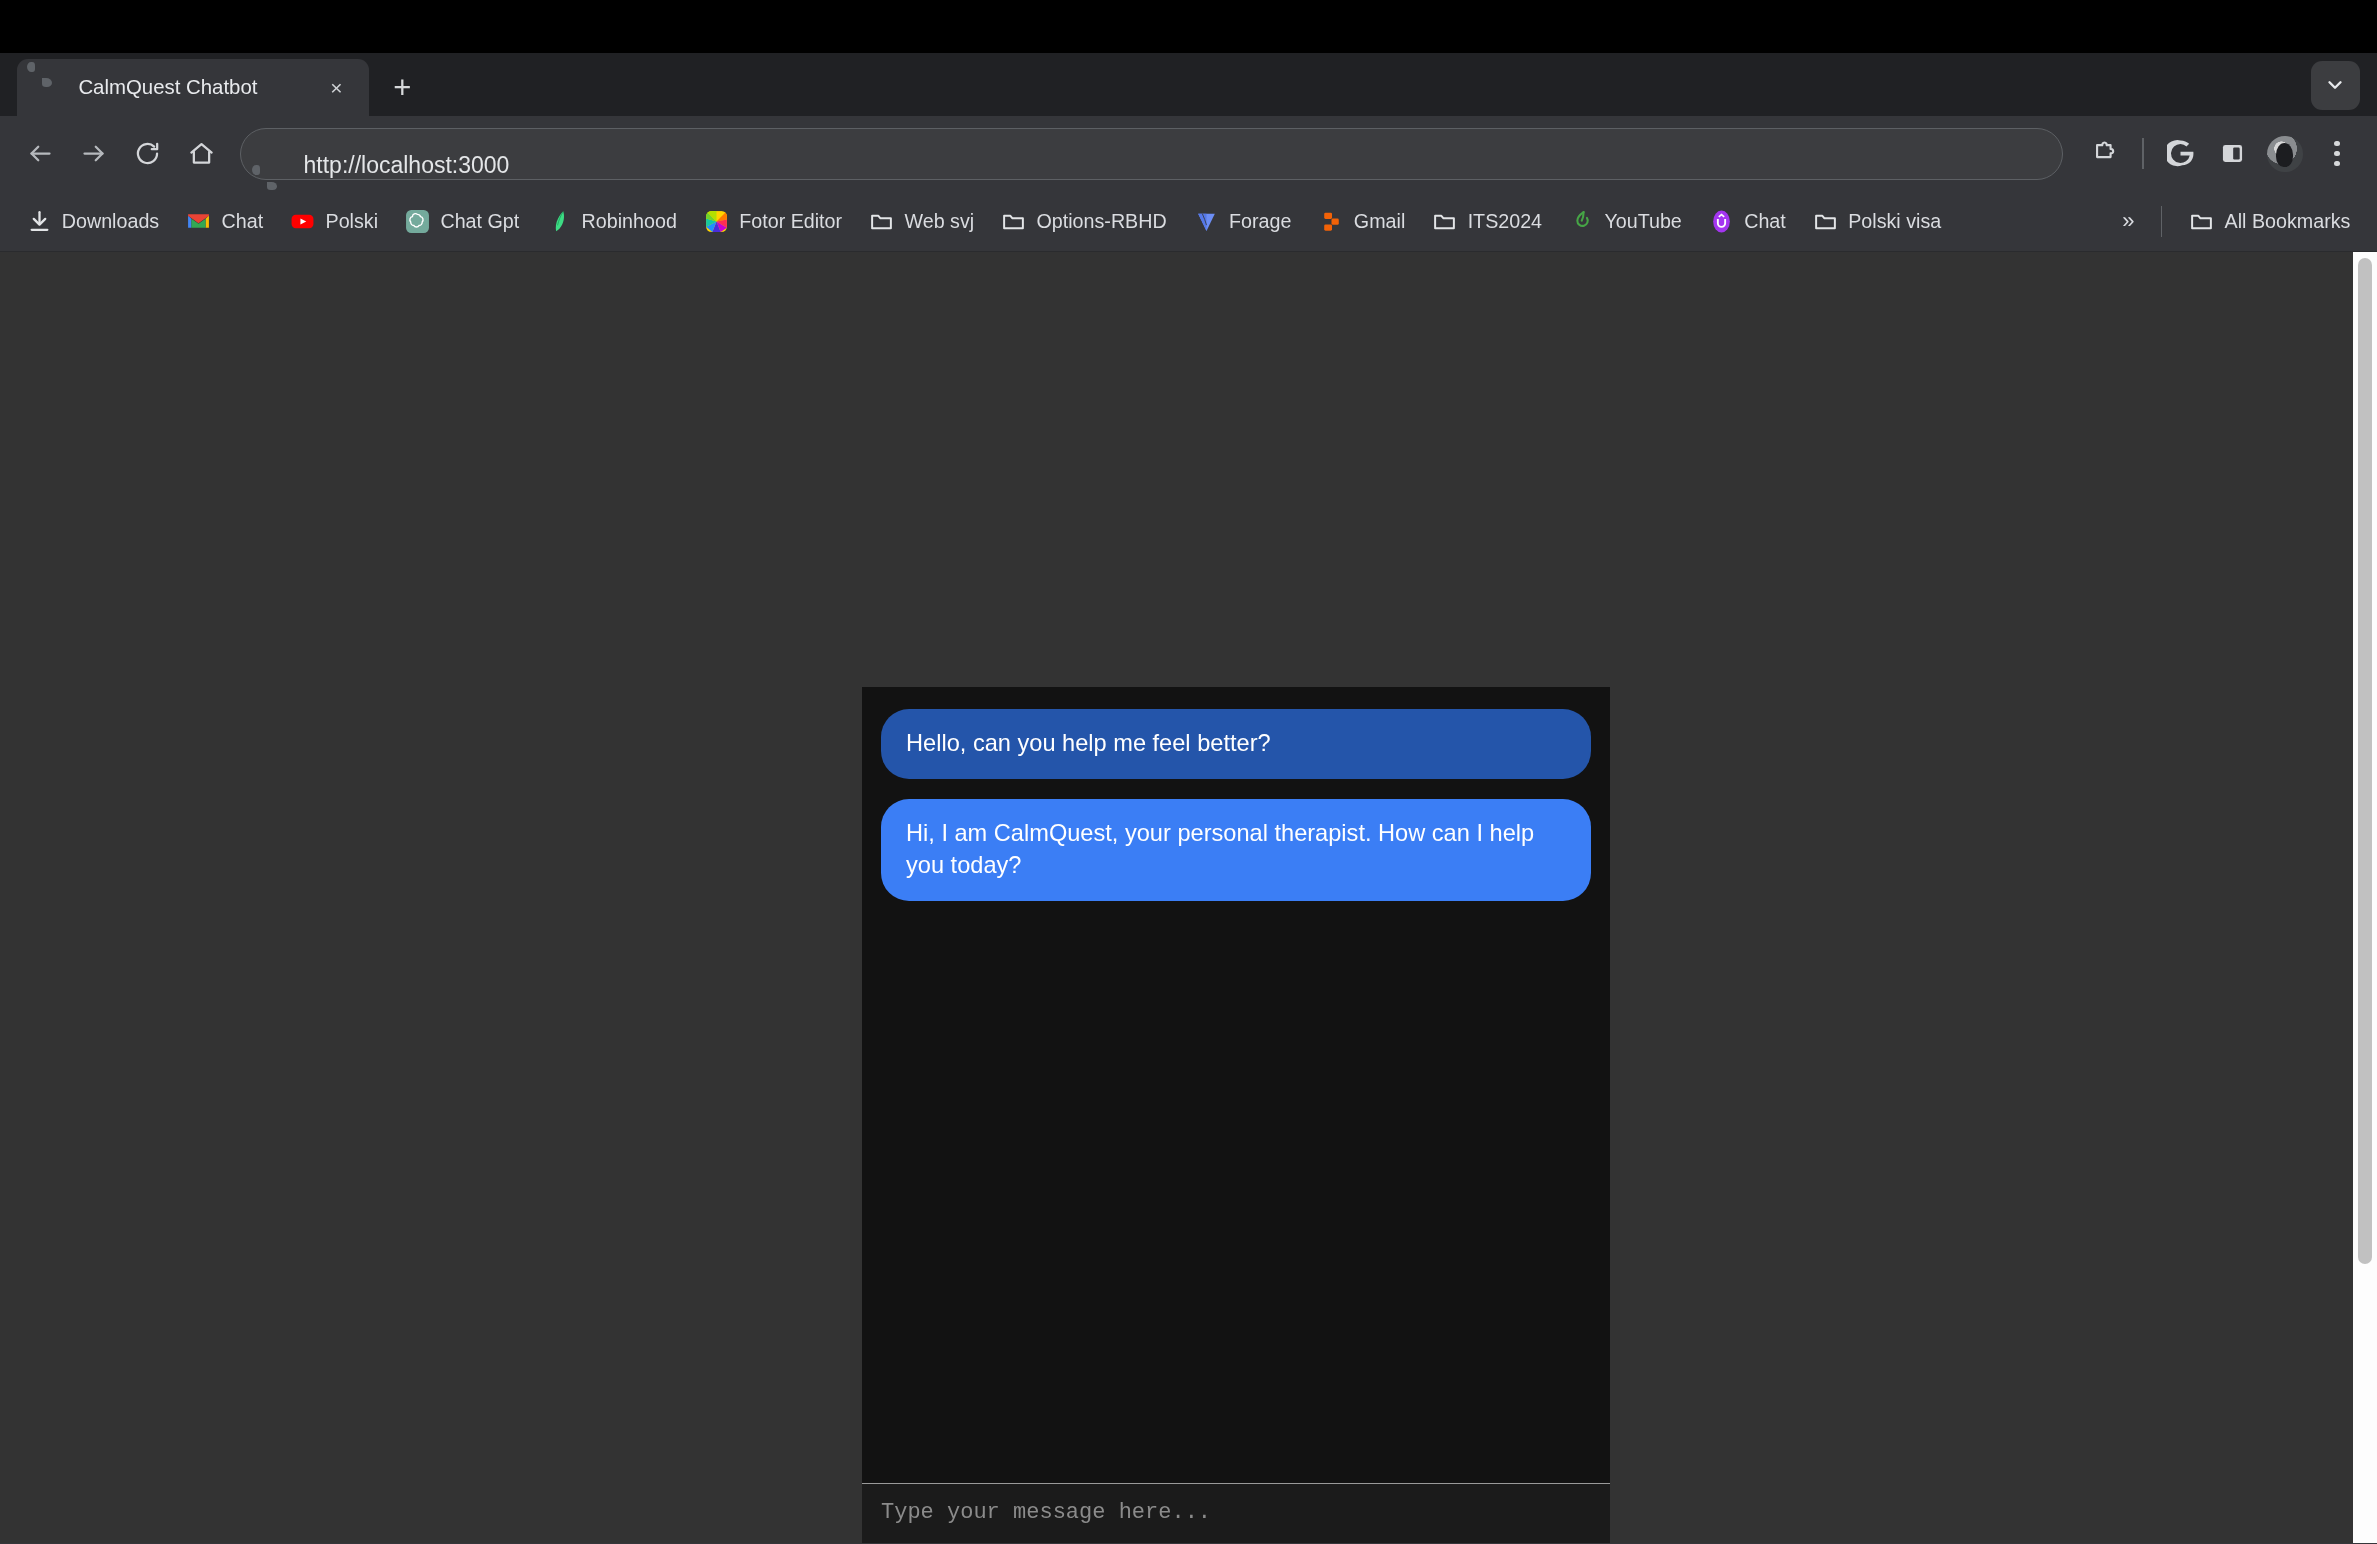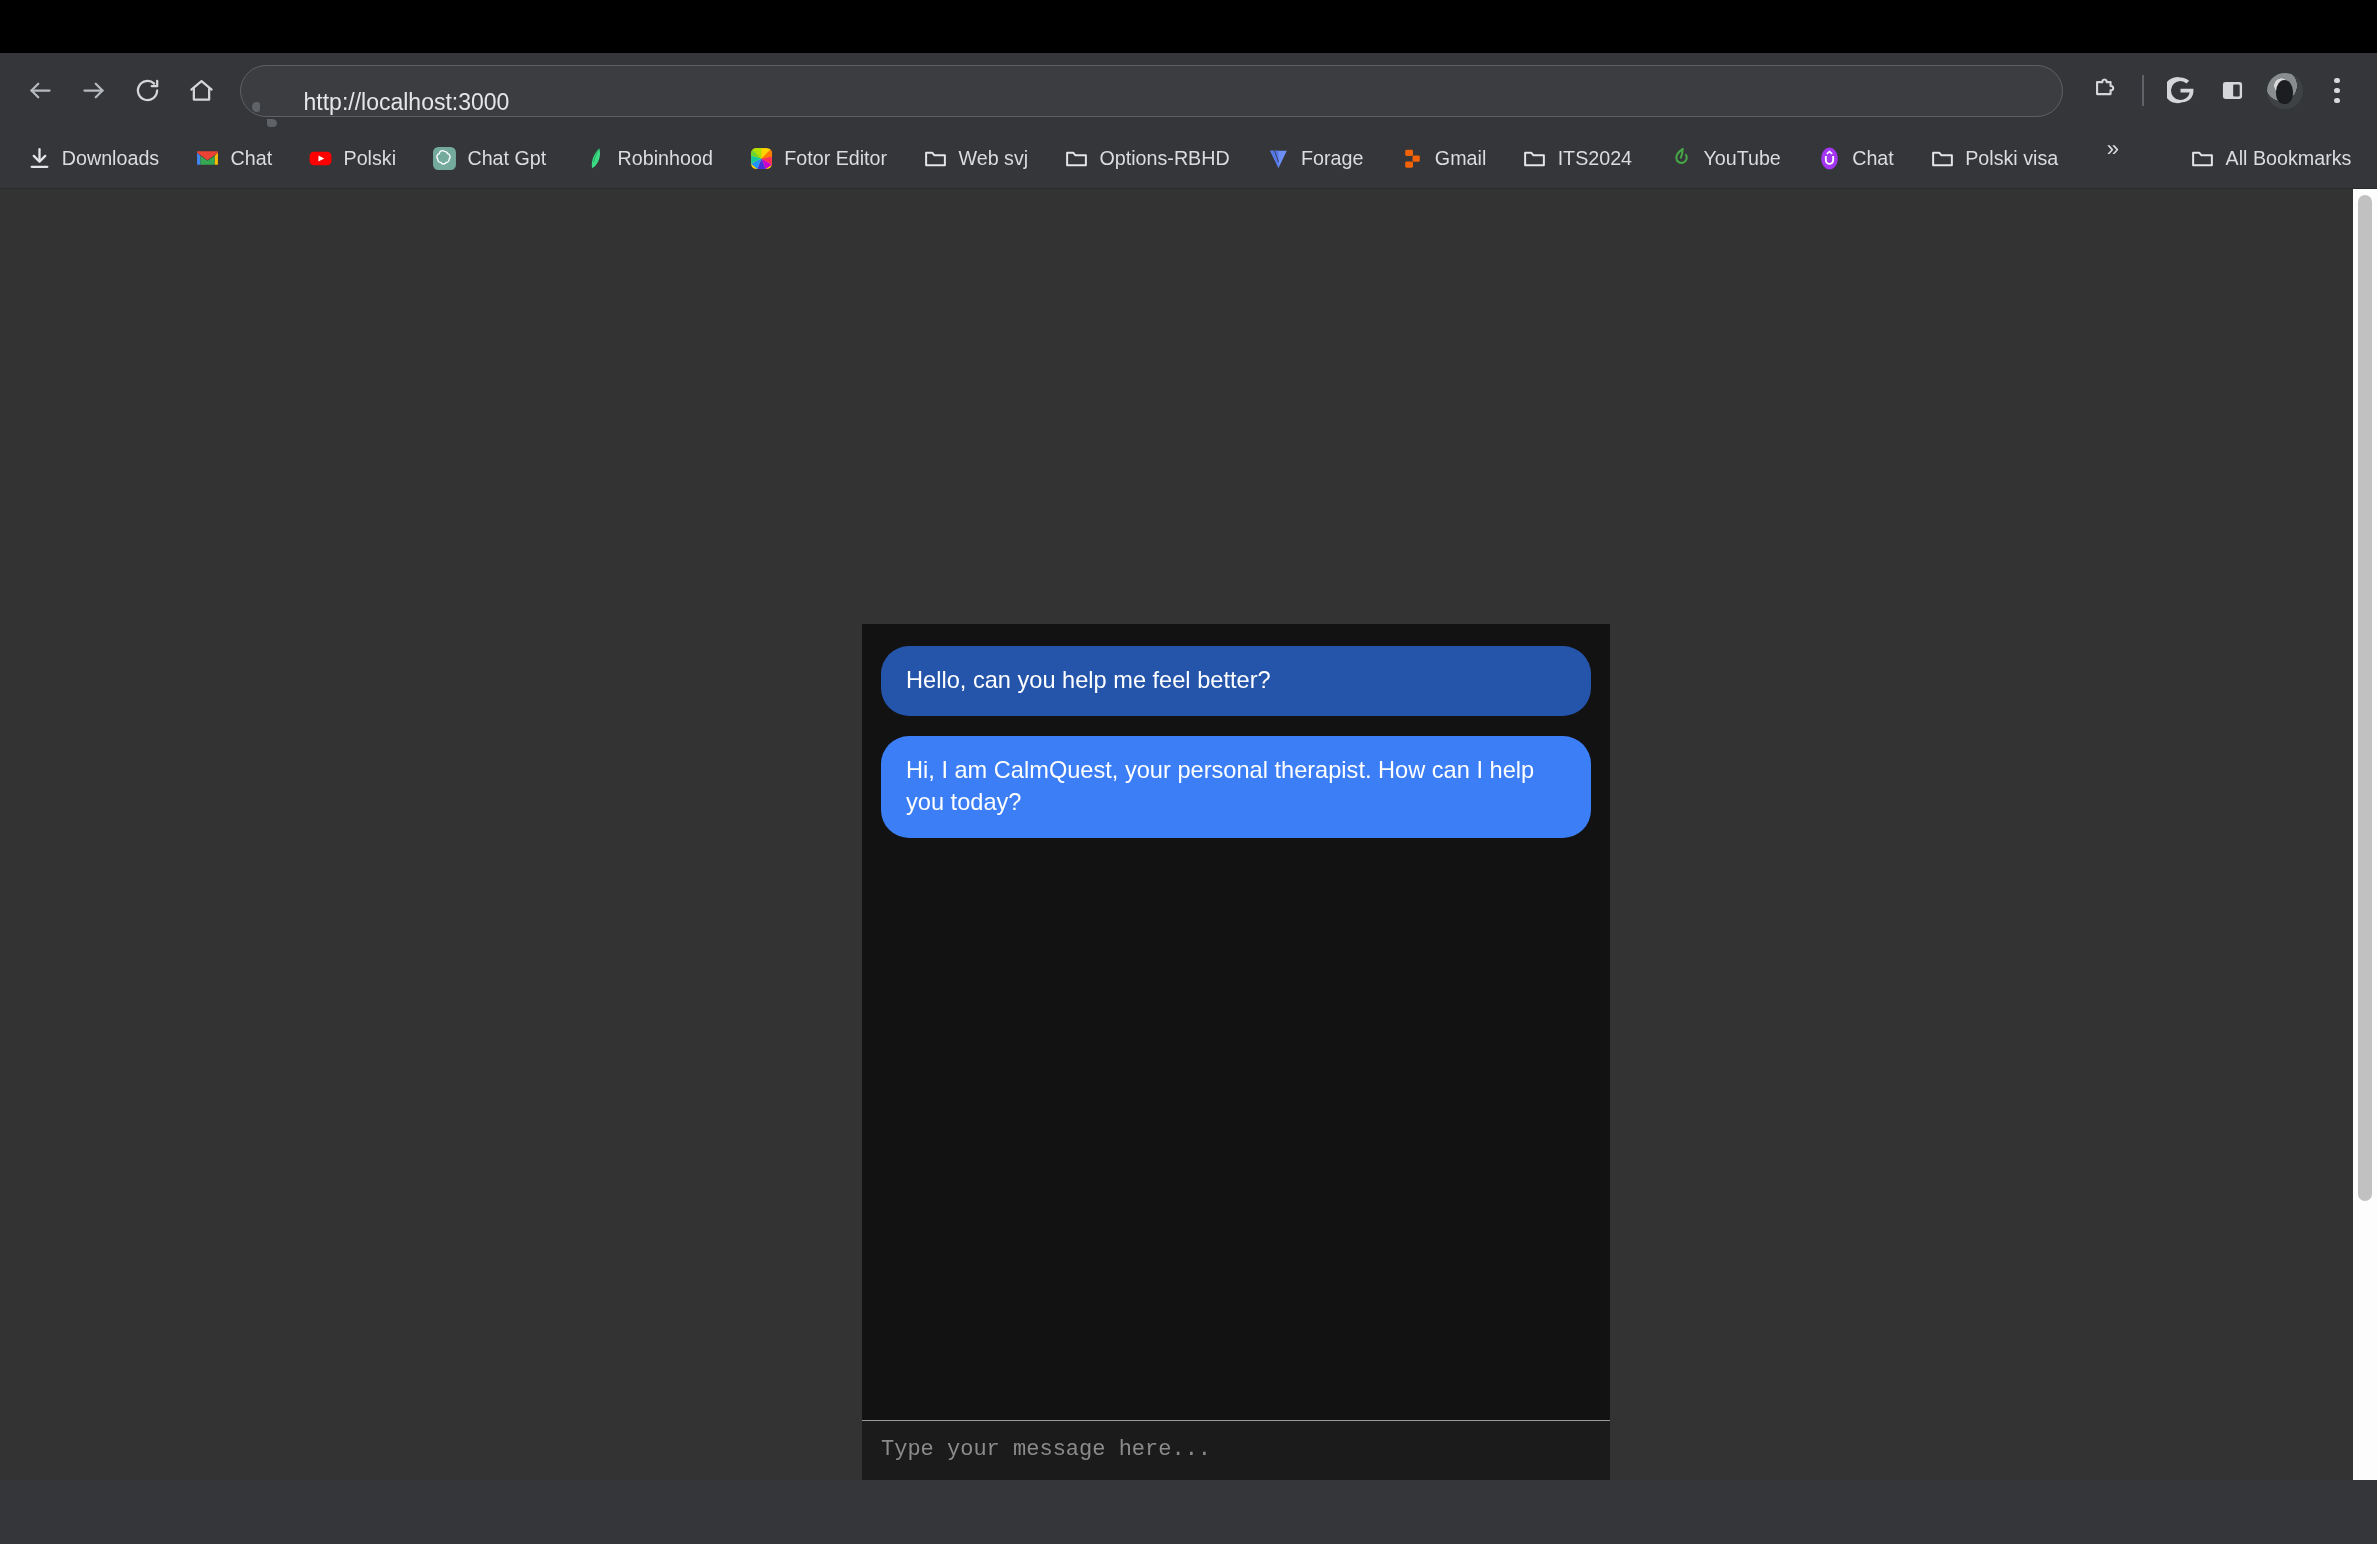--- a/index.html
+++ b/index.html
@@ -101,21 +101,21 @@
     content: ""; position: absolute; left: 9.4px; top: 7.9px;
     width: 17.3px; height: 23.6px; border-radius: 50% 50% 45% 45%;
     background: #1c1d20;
   }
   .dots { display: flex; flex-direction: column; gap: 4.7px; align-items: center; }
   .dots i { width: 5.5px; height: 5.5px; border-radius: 50%; background: #d6d8da; display: block; }
 
   
   .bookmarks {
     height: 61px; background: #35363a;
-    display: flex; padding: 0 14px; gap: 11px;
+    display: flex; align-items: center; padding: 0 14px; gap: 2px;
     border-bottom: 0.8px solid #2a2b2e;
   }
   .bm {
     display: flex; align-items: center; gap: 10.2px;
     padding: 7.9px 12.6px; border-radius: 6.3px; flex: 0 0 auto;
   }
   .bm-label { color: #dadce0; font-size: 19.7px; white-space: nowrap; }
   .bm-ico { width: 25px; height: 25px; flex: 0 0 25px; position: relative; }
   .bm-ico svg { width: 25px; height: 25px; display: block; }
 
@@ -168,20 +168,35 @@
   }
   .composer textarea::placeholder { color: #8b8b8b; }
 </style>
 </head>
 <body>
 
 <div class="os-topbar"></div>
 
 <div class="browser">
 
+  <div class="tabstrip">
+    <div class="tab">
+      <span class="tab-favicon">
+        <span class="globe"></span>
+      </span>
+      <span class="tab-title">CalmQuest Chatbot</span>
+      <span class="tab-close">×</span>
+    </div>
+    <div class="newtab">+</div>
+    <div class="tab-search">
+      <svg viewBox="0 0 24 24" fill="none" stroke="#e8eaed" stroke-width="2.6" stroke-linecap="round" stroke-linejoin="round">
+          <polyline points="6 9 12 15 18 9"></polyline>
+        </svg>
+    </div>
+  </div>
 
   <div class="toolbar">
     <div class="navbtn">
       <svg viewBox="0 0 24 24" fill="none" stroke="#b6b9bd" stroke-width="2" stroke-linecap="round" stroke-linejoin="round">
           <line x1="20" y1="12" x2="4" y2="12"></line>
           <polyline points="10 6 4 12 10 18"></polyline>
         </svg>
     </div>
     <div class="navbtn">
       <svg viewBox="0 0 24 24" fill="none" stroke="#b6b9bd" stroke-width="2" stroke-linecap="round" stroke-linejoin="round">

